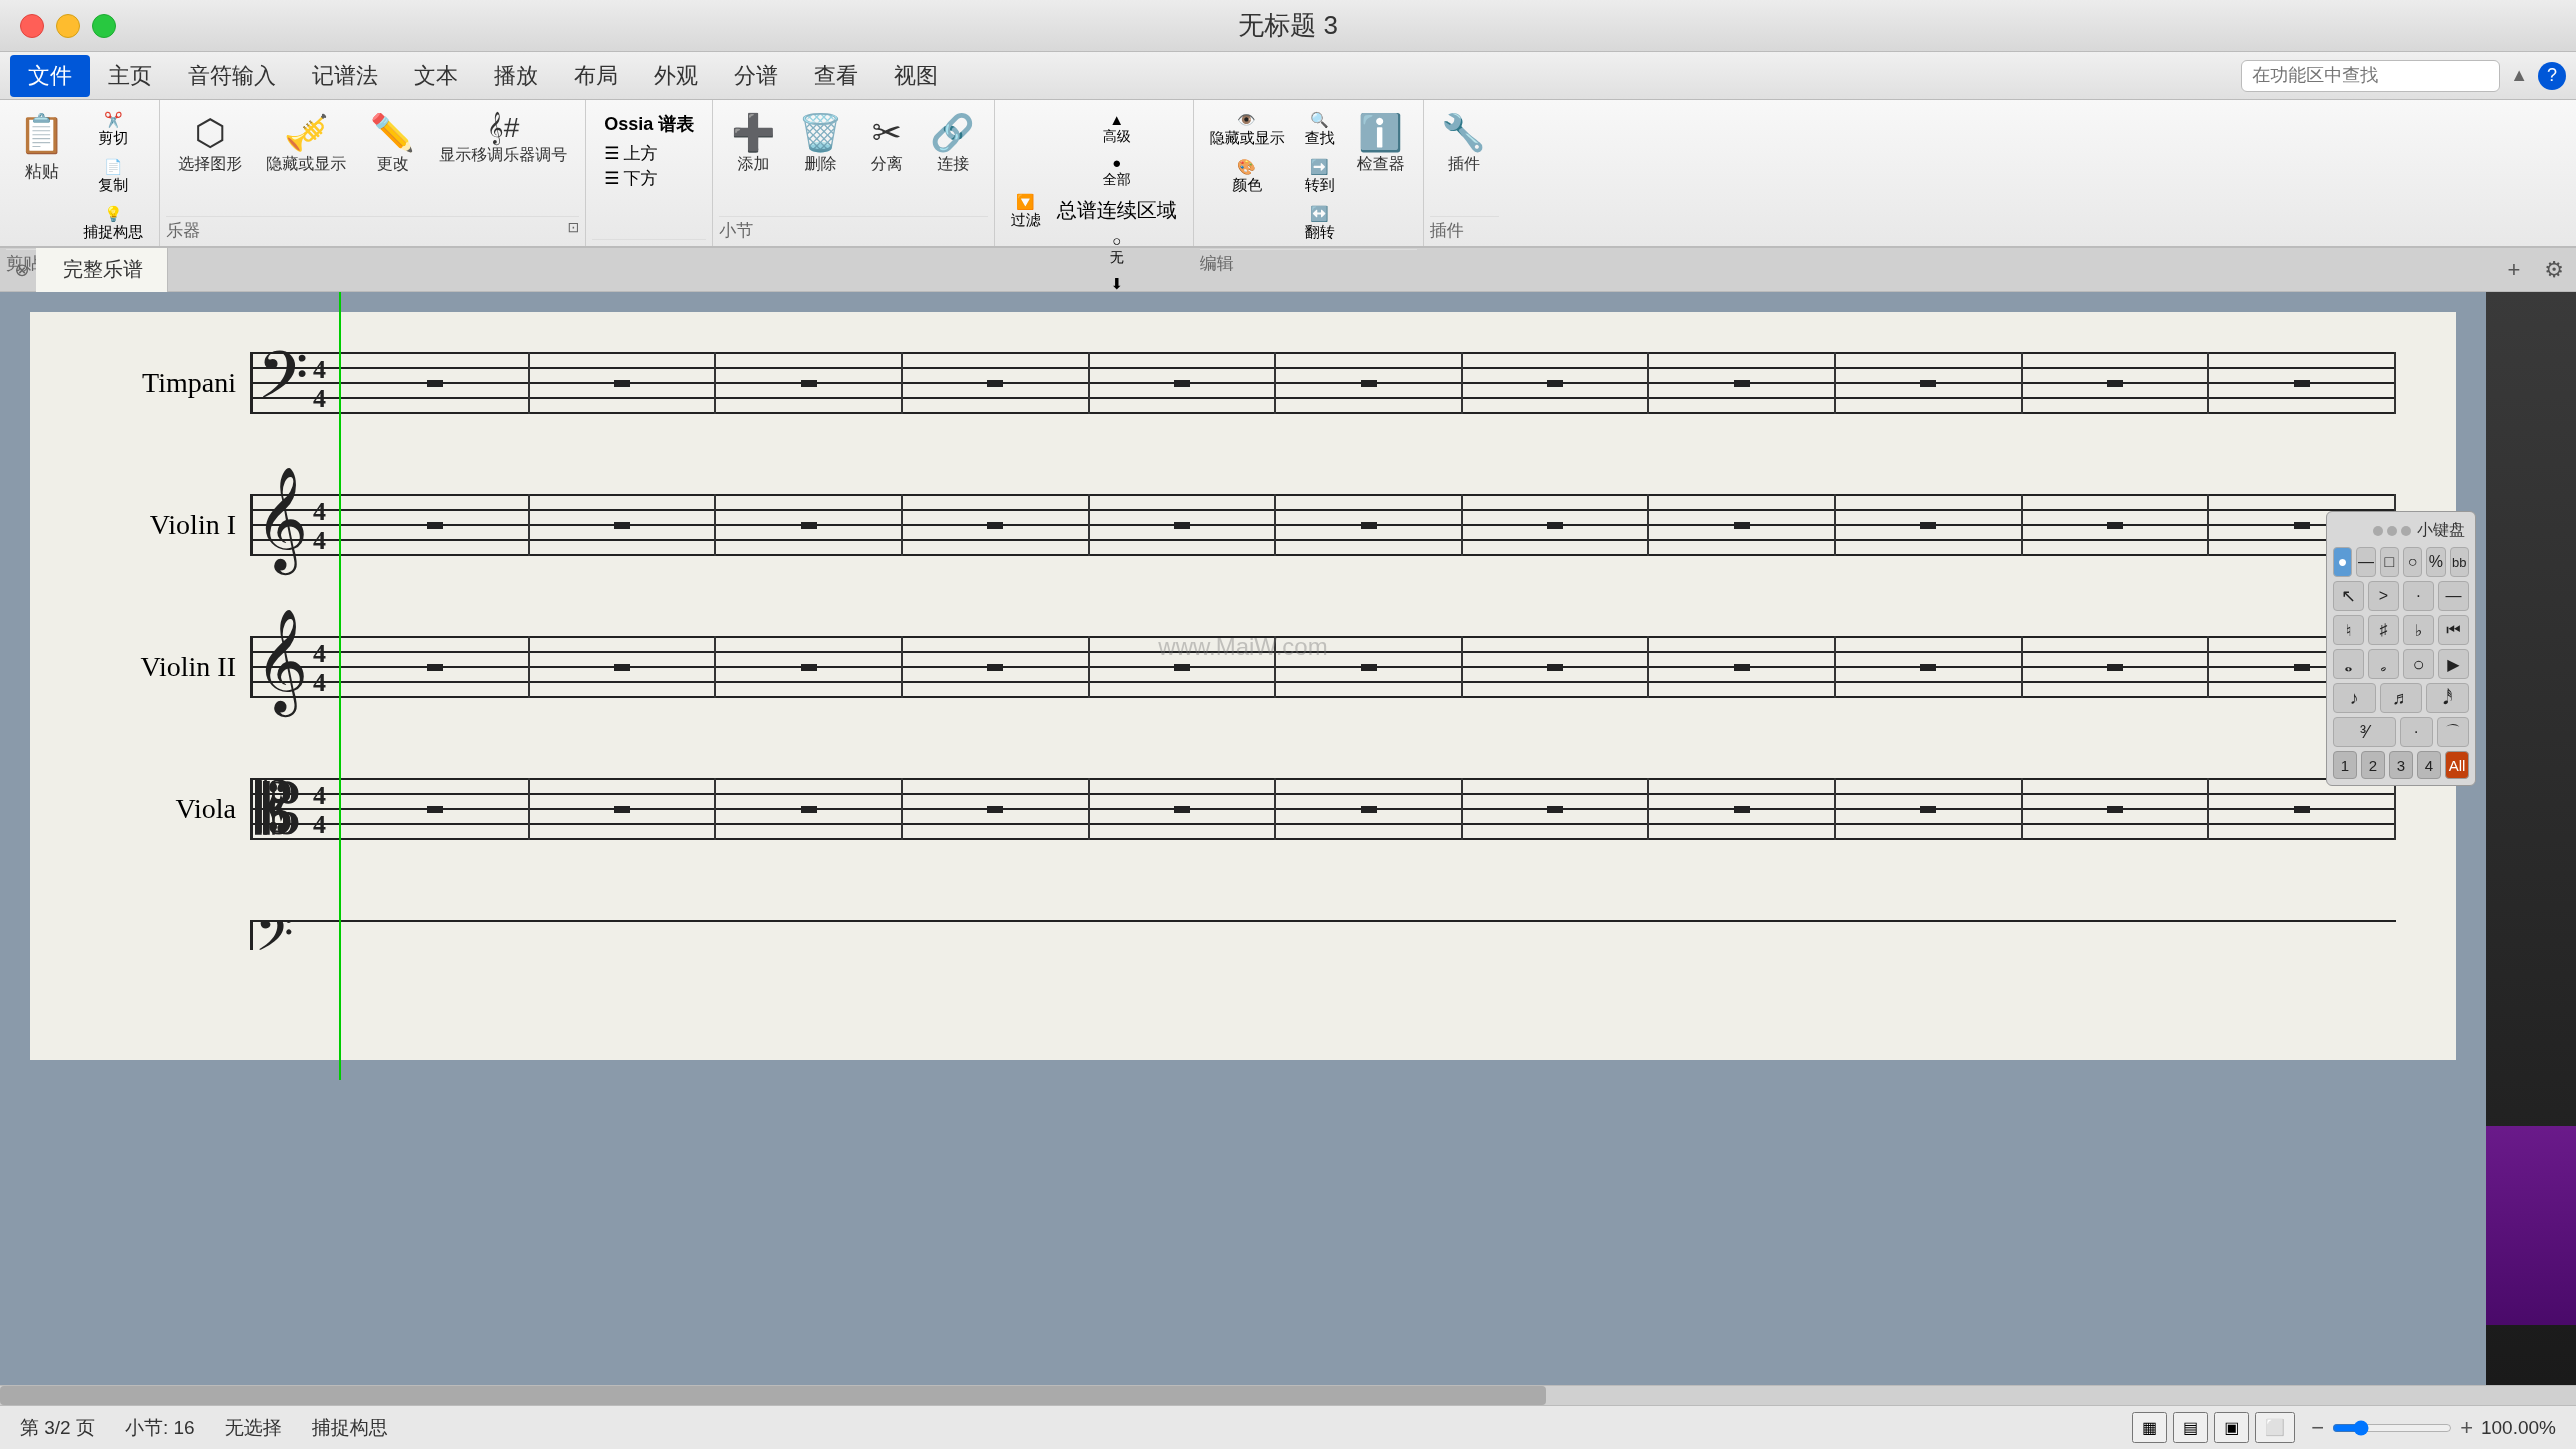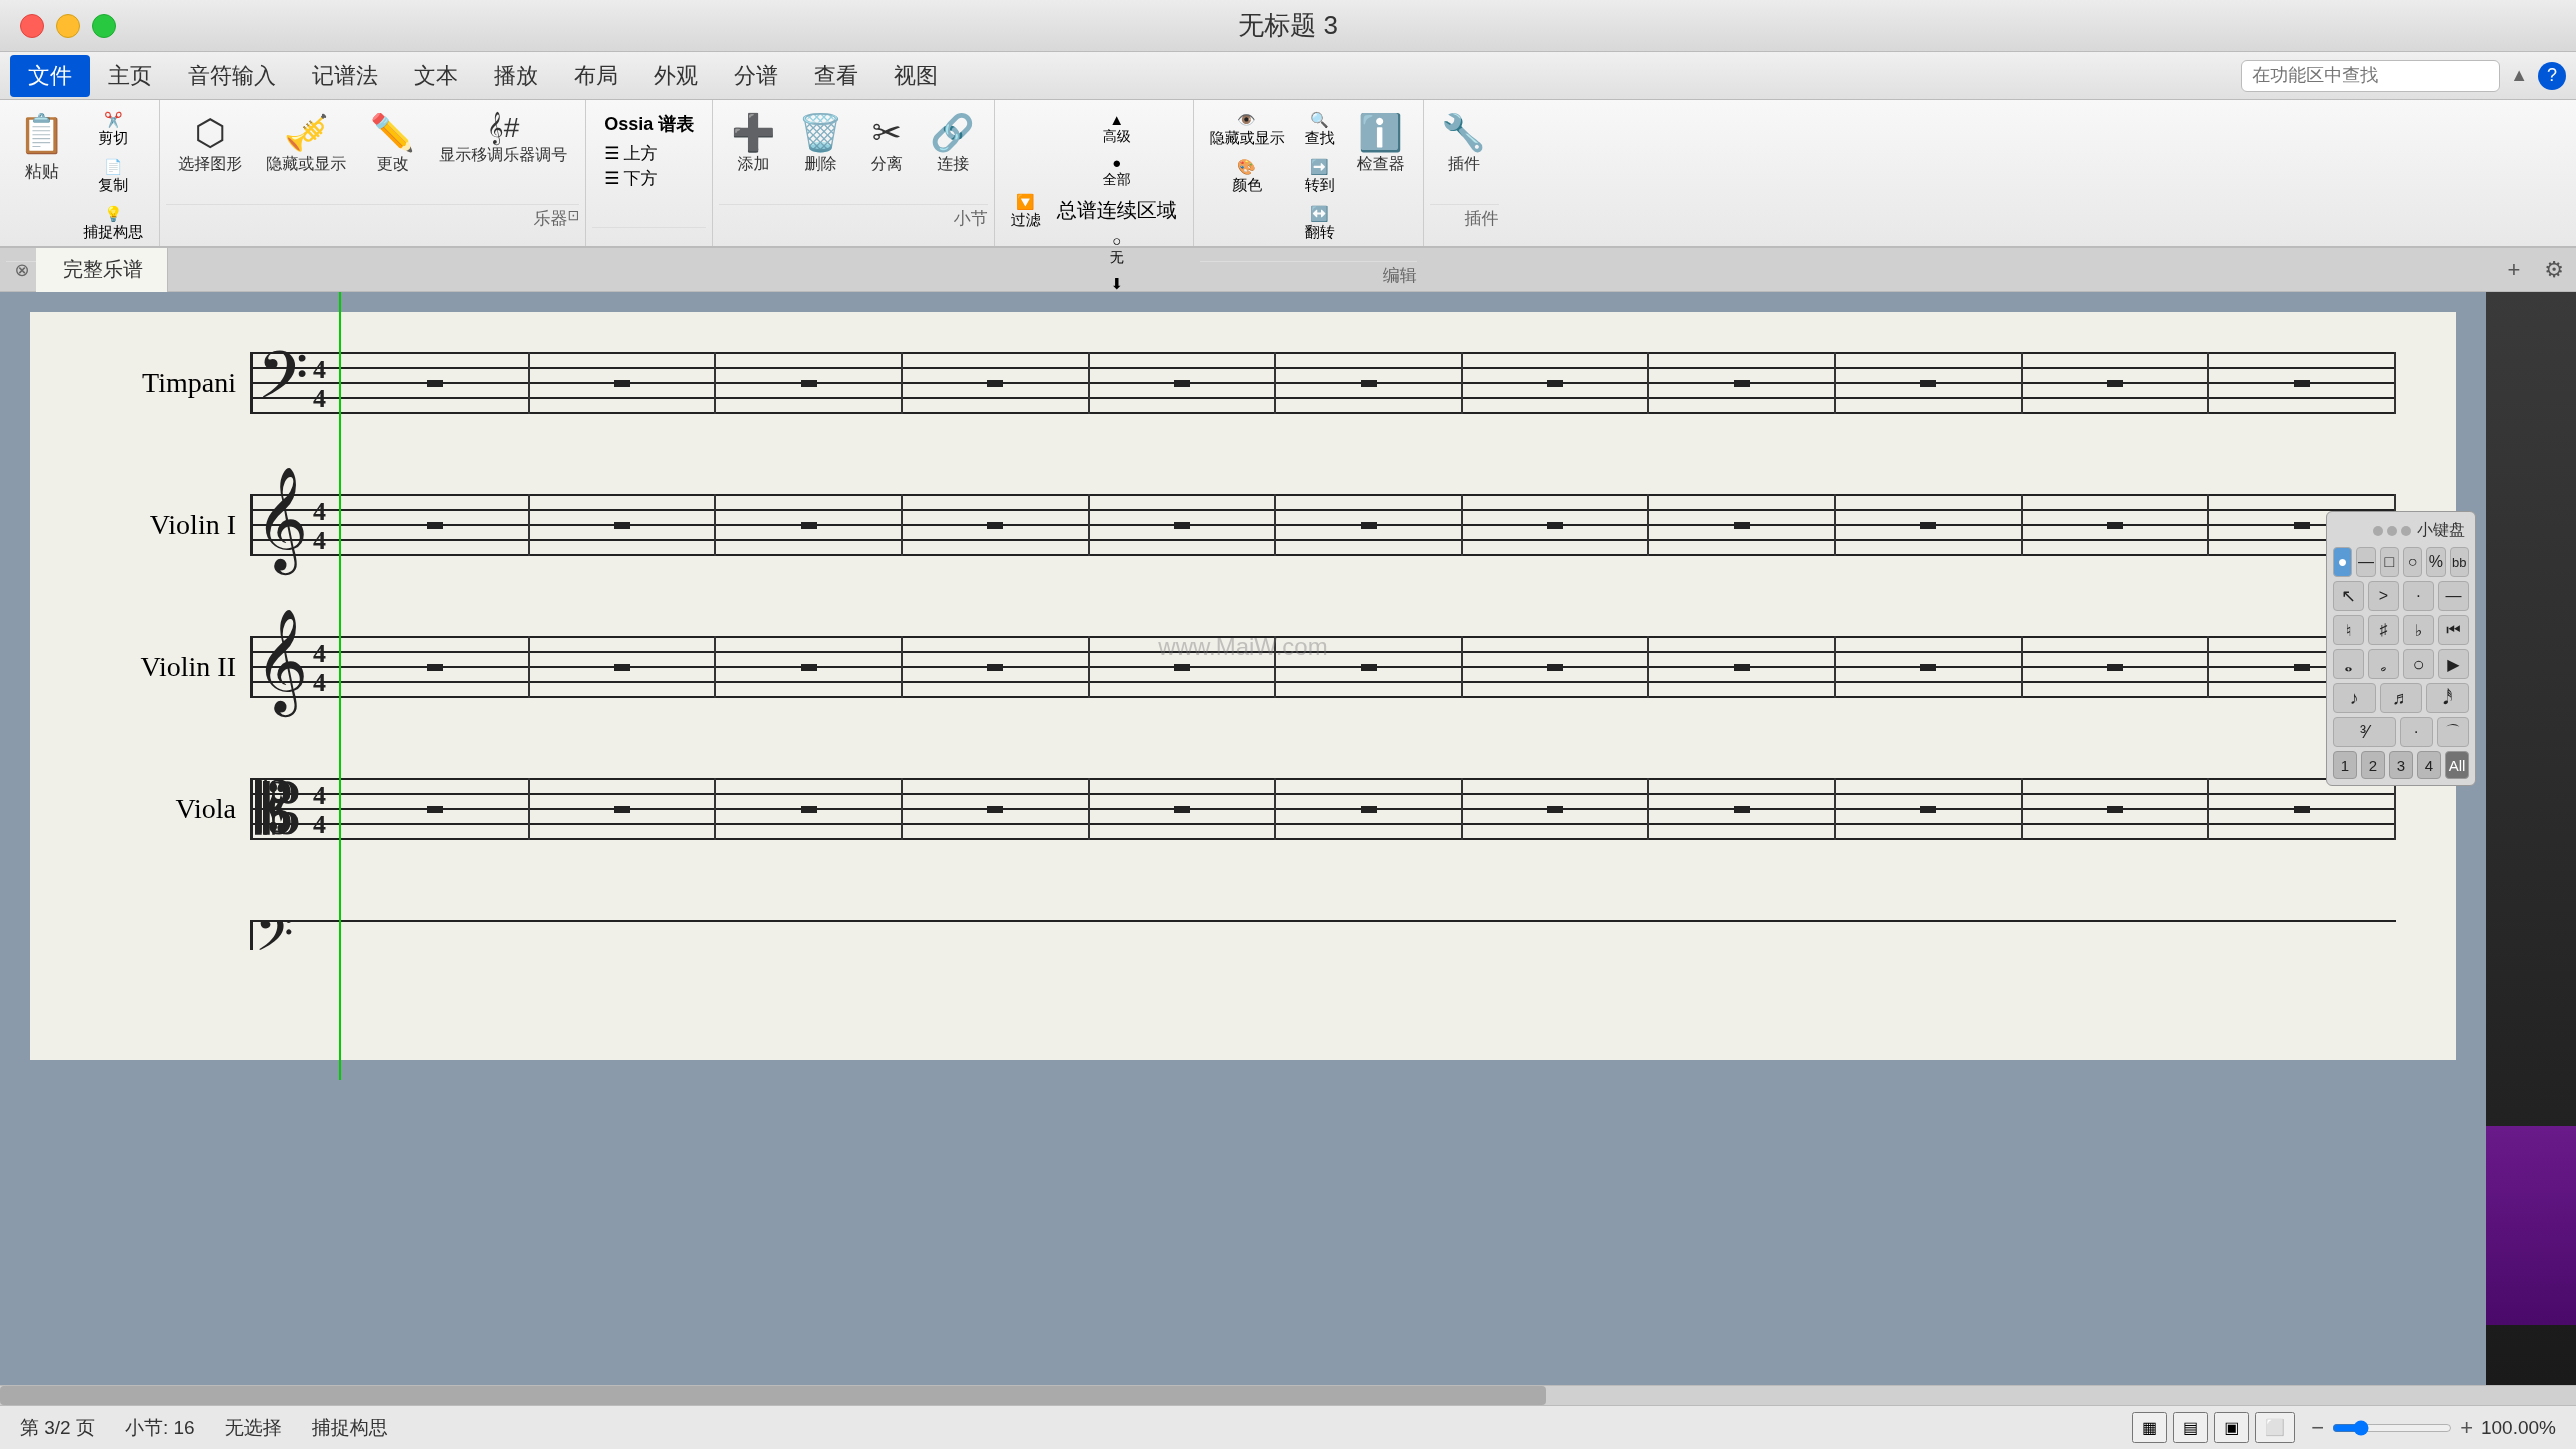--- a/index.html
+++ b/index.html
@@ -102,21 +102,21 @@
     }
     .keypad-btn.active { background: #5b9bd5; color: white; }
     .keypad-btn.wide { flex: 2; }
     .keypad-num-row { display: flex; gap: 4px; margin-top: 4px; }
     .keypad-num-btn {
       flex: 1; height: 28px; background: #b8b8b8;
       border: 1px solid #999; border-radius: 4px;
       display: flex; align-items: center; justify-content: center;
       font-size: 15px; cursor: pointer; color: #222;
     }
-    .keypad-num-btn.all { background: #737373; color: white; }
+    .keypad-num-btn.all { background: #c2410c; color: white; }
 
     
     .statusbar {
       width: 100%; height: 44px;
       background: #e8e8e8;
       border-top: 1px solid #bbb;
       display: flex; align-items: center;
       padding: 0 20px;
       font-size: 19px; color: #333;
       gap: 30px;
@@ -132,21 +132,21 @@
       border-top: 1px solid #bbb;
     }
     .hscrollbar-thumb {
       height: 100%; width: 60%; background: #aaa; border-radius: 4px; margin-left: 0;
     }
 
     .section-wrapper {
       display: flex; flex-direction: column; border-right: 1px solid #ccc;
     }
     .section-top { display: flex; flex: 1; padding: 8px 10px 4px; gap: 4px; }
-    .section-bottom { font-size: 17px; color: #666; text-align: right; padding: 2px 0 4px; border-top: 1px solid #ddd; margin: 12px 6px; }
+    .section-bottom { font-size: 17px; color: #666; text-align: left; padding: 2px 0 4px; border-top: 1px solid #ddd; margin: 0 6px; }
 
     .small-btn { display: flex; flex-direction: column; align-items: center; padding: 3px 6px; cursor: pointer; border-radius: 3px; font-size: 15px; }
 
     .ossia-group { display: flex; flex-direction: column; padding: 4px 8px; gap: 2px; }
     .ossia-row { display: flex; align-items: center; gap: 4px; font-size: 17px; }
 
     
     .score-wrapper {
       position: relative;
       width: 100%;

